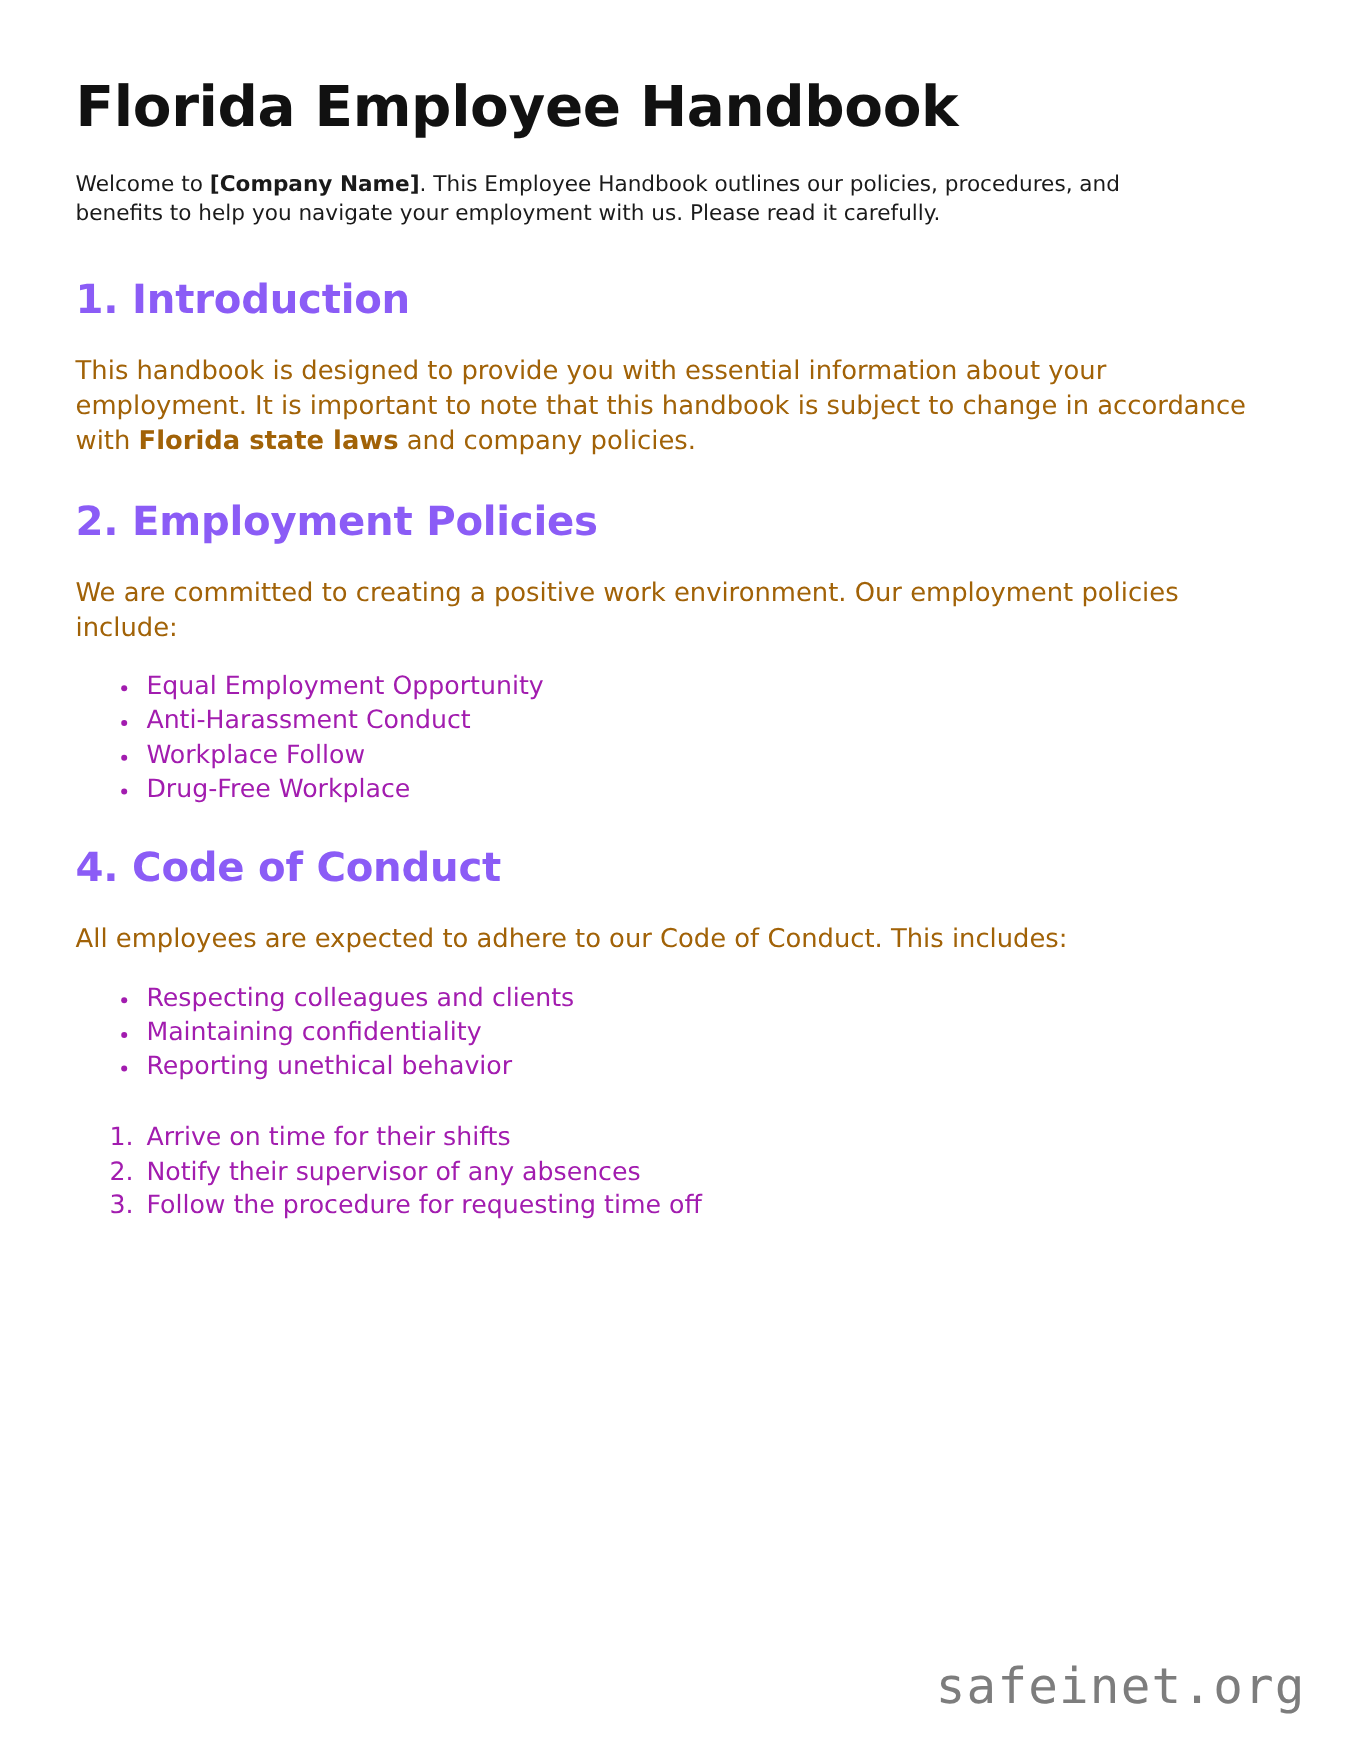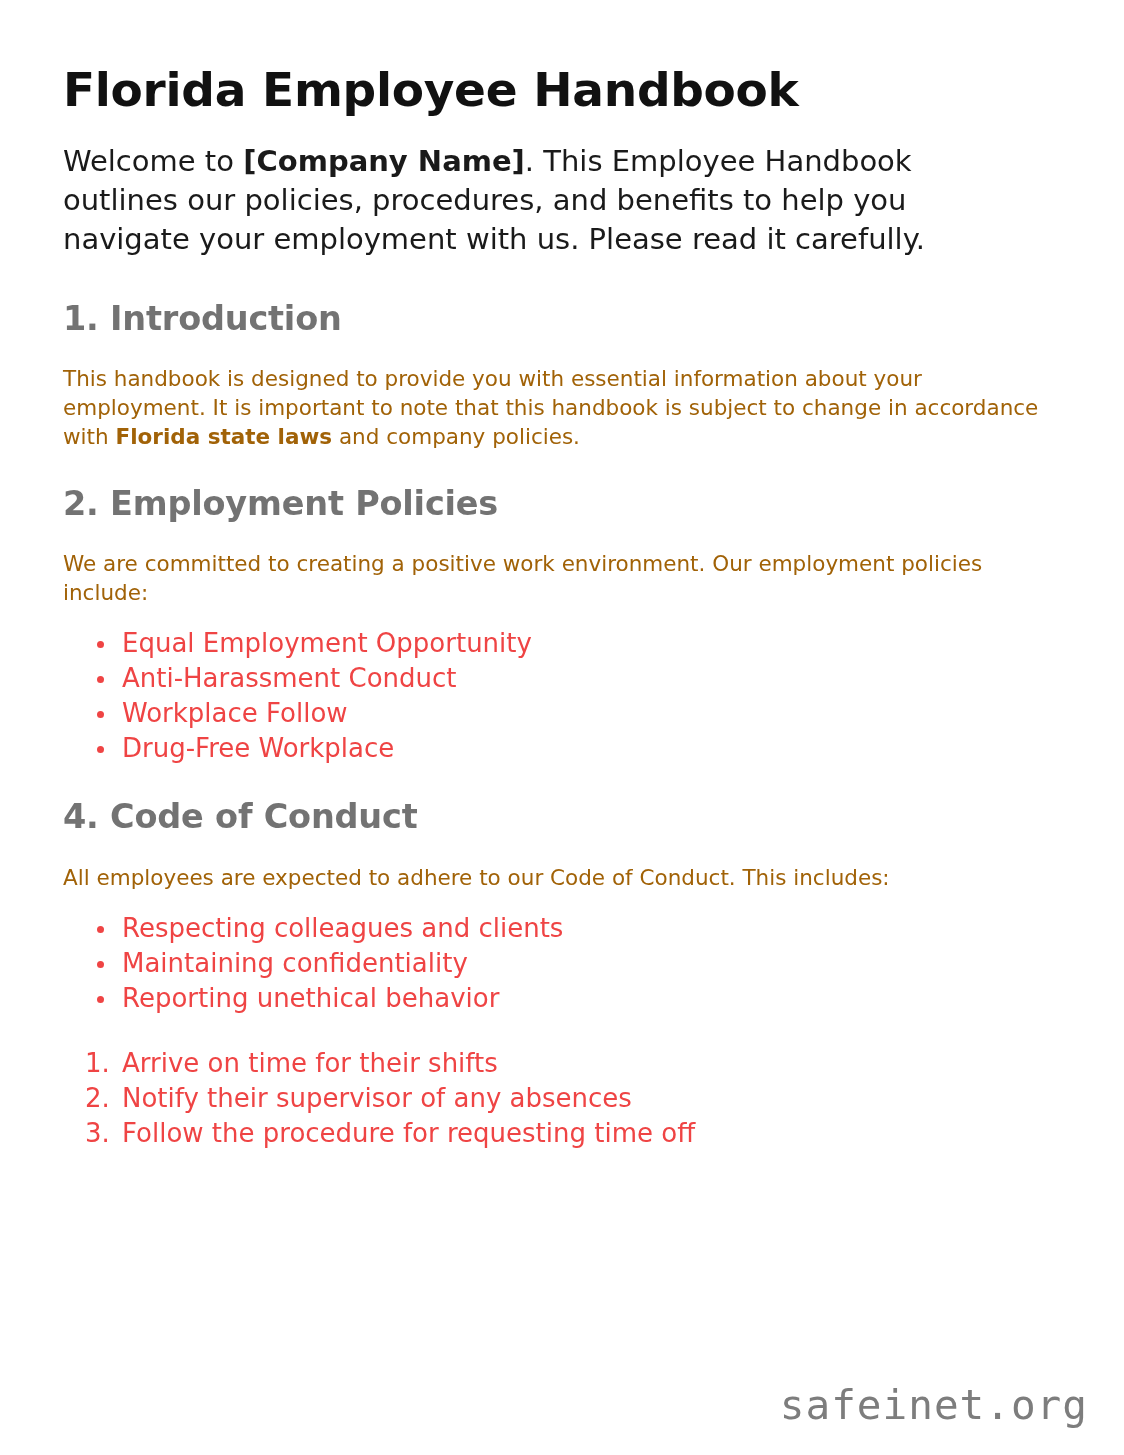--- a/index.html
+++ b/index.html
@@ -25,50 +25,50 @@
   }
   .doc-title {
     font-size: 47px;
     font-weight: bold;
     letter-spacing: -0.3px;
     line-height: 1.16;
     margin: 0 0 24px 0;
     color: #111111;
   }
   .intro {
-    font-size: 29px;
+    font-size: 18px;
     line-height: 1.35;
     margin: 0 0 40px 0;
     max-width: 905px;
     color: #1a1a1a;
   }
   .intro strong { font-weight: bold; }
   h2.section-heading {
     font-size: 33.5px;
     font-weight: bold;
     line-height: 1.2;
     margin: 0 0 26px 0;
     letter-spacing: -0.2px;
-    color: #737373;
+    color: #8b5cf6;
   }
   .section { margin-bottom: 32px; }
   .body-text {
     font-size: 21.5px;
     line-height: 1.34;
     margin: 0 0 20px 0;
     max-width: 1000px;
     color: #a16207;
   }
   .body-text strong { font-weight: bold; }
   ul.doc-list, ol.doc-list {
     margin: 0 0 8px 0;
     padding-left: 55px;
-    font-size: 26px;
+    font-size: 21px;
     line-height: 1.27;
-    color: #ef4444;
+    color: #a21caf;
   }
   ul.doc-list { list-style-type: disc; }
   ol.doc-list { list-style-type: decimal; }
   ul.doc-list li, ol.doc-list li {
     margin: 0 0 2px 0;
     padding-left: 4px;
   }
   ul.doc-list li::marker { font-size: 0.85em; }
   .watermark {
     position: absolute;

